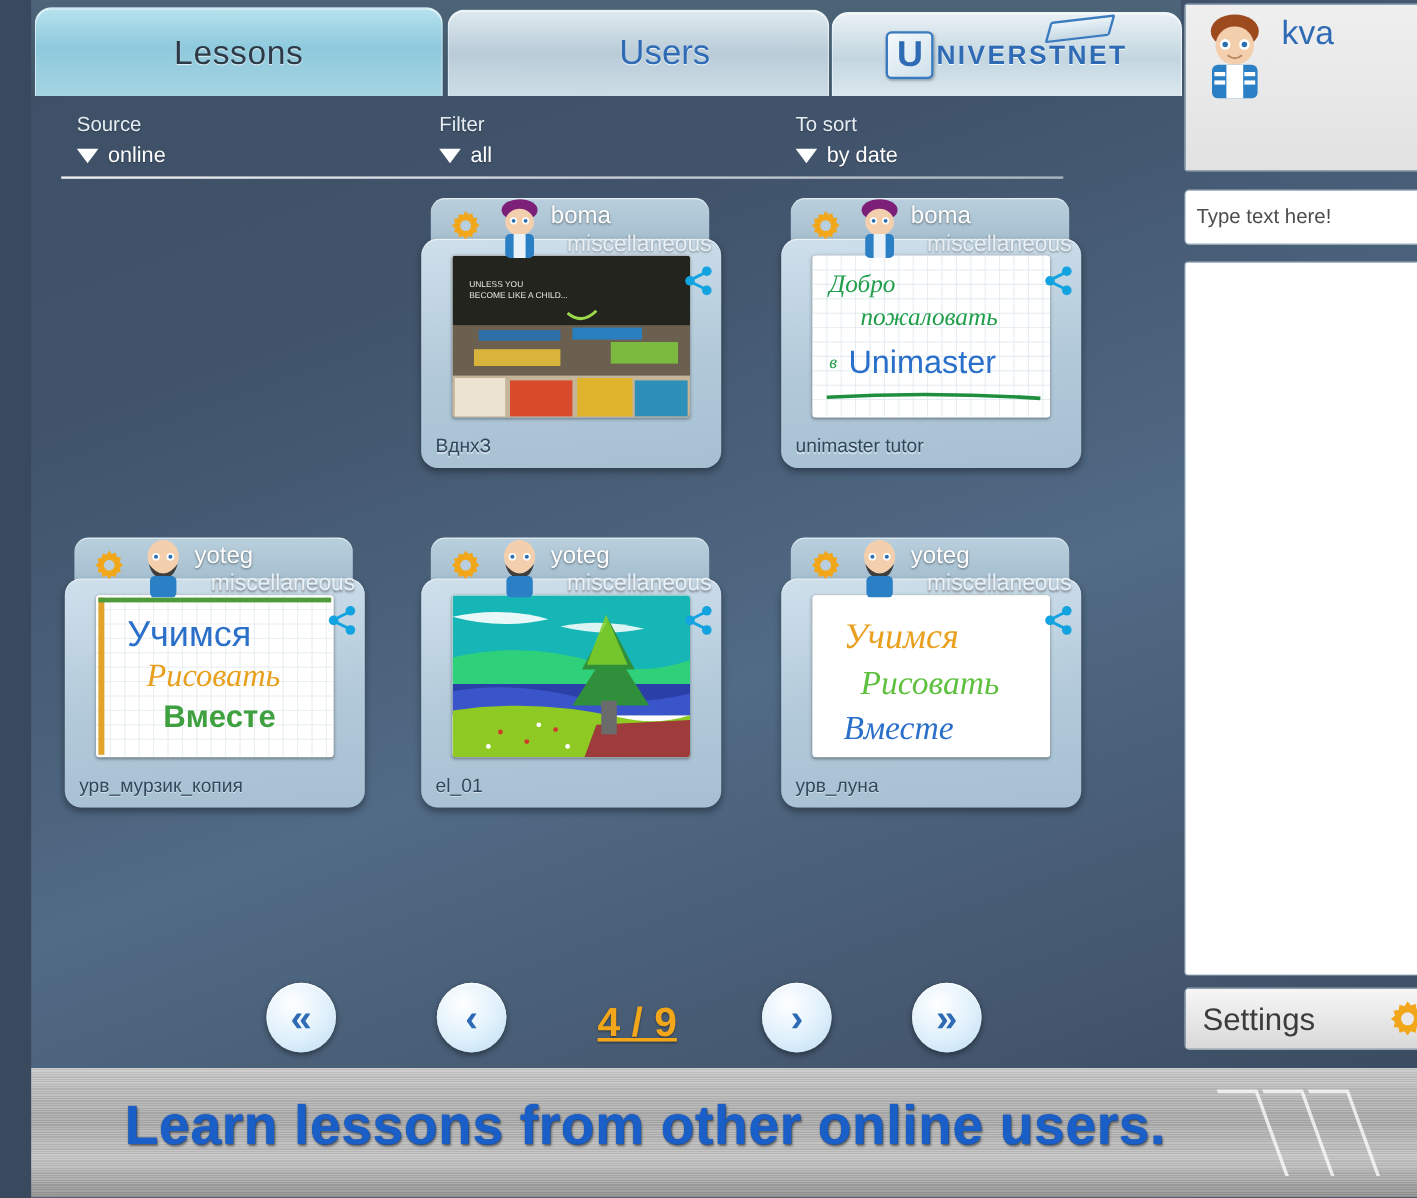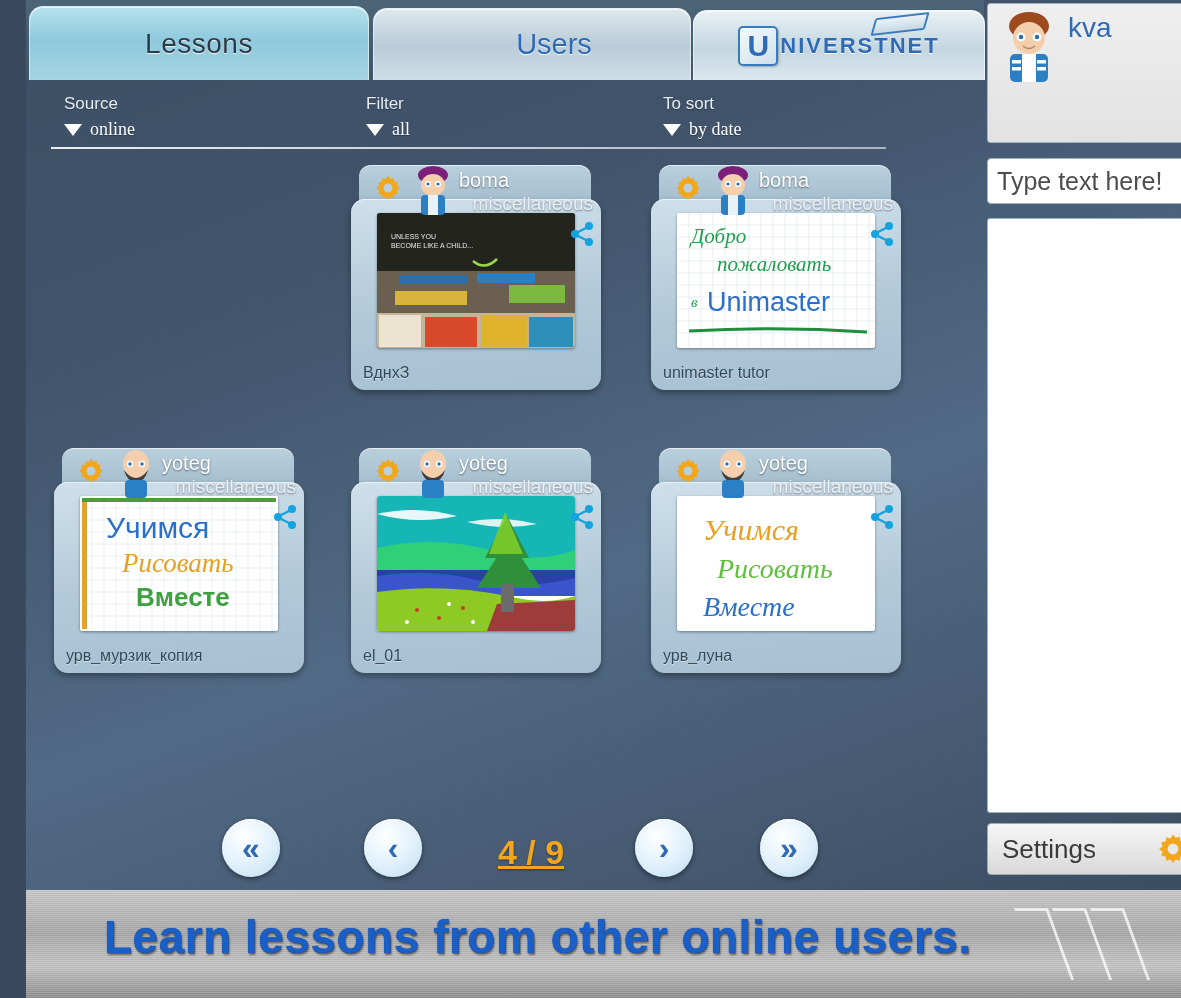--- a/index.html
+++ b/index.html
@@ -75,21 +75,21 @@
     transform: skewX(-22deg) rotate(-7deg);
     border-radius: 2px;
   }
 
   
   .filterbar {
     position: absolute; left: 0; top: 80px; width: 958px; height: 70px;
   }
   .filter-group { position: absolute; top: 14px; }
   .filter-title { font-size: 17px; color: #e6eef3; text-shadow: 0 1px 1px rgba(0,0,0,.35); }
-  .filter-row { display: flex; align-items: center; margin-top: 5px; cursor: pointer; font-family: Liberation Serif, serif; }
+  .filter-row { display: flex; align-items: center; margin-top: 5px; cursor: pointer; }
   .caret {
     width: 0; height: 0; border-left: 9px solid transparent;
     border-right: 9px solid transparent; border-top: 12px solid #ffffff;
     margin-right: 8px;
   }
   .filter-val { font-size: 18px; color: #ffffff; text-shadow: 0 1px 1px rgba(0,0,0,.35); }
   .filter-underline {
     position: absolute; left: 25px; top: 147px; width: 835px; height: 2px;
     background: linear-gradient(90deg, rgba(255,255,255,.9), rgba(255,255,255,.55));
   }
@@ -180,21 +180,21 @@
     background: linear-gradient(180deg,#efefef 0%, #e2e2e2 100%);
     border:1px solid #9fb0bf; border-radius:3px;
   }
   .profile-avatar { position:absolute; left:10px; top:6px; width:62px; height:72px; }
   .profile-name { position:absolute; left:80px; top:8px; font-size:28px; color:#2f6bb5; }
   .textfield {
     position:absolute; left:3px; top:158px; width:217px; height:46px;
     background:#fff; border:1px solid #9fb0bf; border-radius:4px;
     display:flex; align-items:center; padding-left:9px;
   }
-  .textfield .ph { font-size:25px; color:#4d4d4d;text-align:center; }
+  .textfield .ph { font-size:17px; color:#4d4d4d;text-align:center; }
   .chatpanel {
     position:absolute; left:3px; top:218px; width:217px; height:595px;
     background:#ffffff; border:1px solid #9fb0bf; border-radius:3px;
   }
   .settings {
     position:absolute; left:3px; top:823px; width:217px; height:52px;
     background: linear-gradient(180deg,#f6f6f6 0%, #d9d9d9 100%);
     border:1px solid #9aa9b6; border-radius:4px;
     display:flex; align-items:center; justify-content:space-between;
     padding: 0 12px 0 14px; cursor:pointer;

